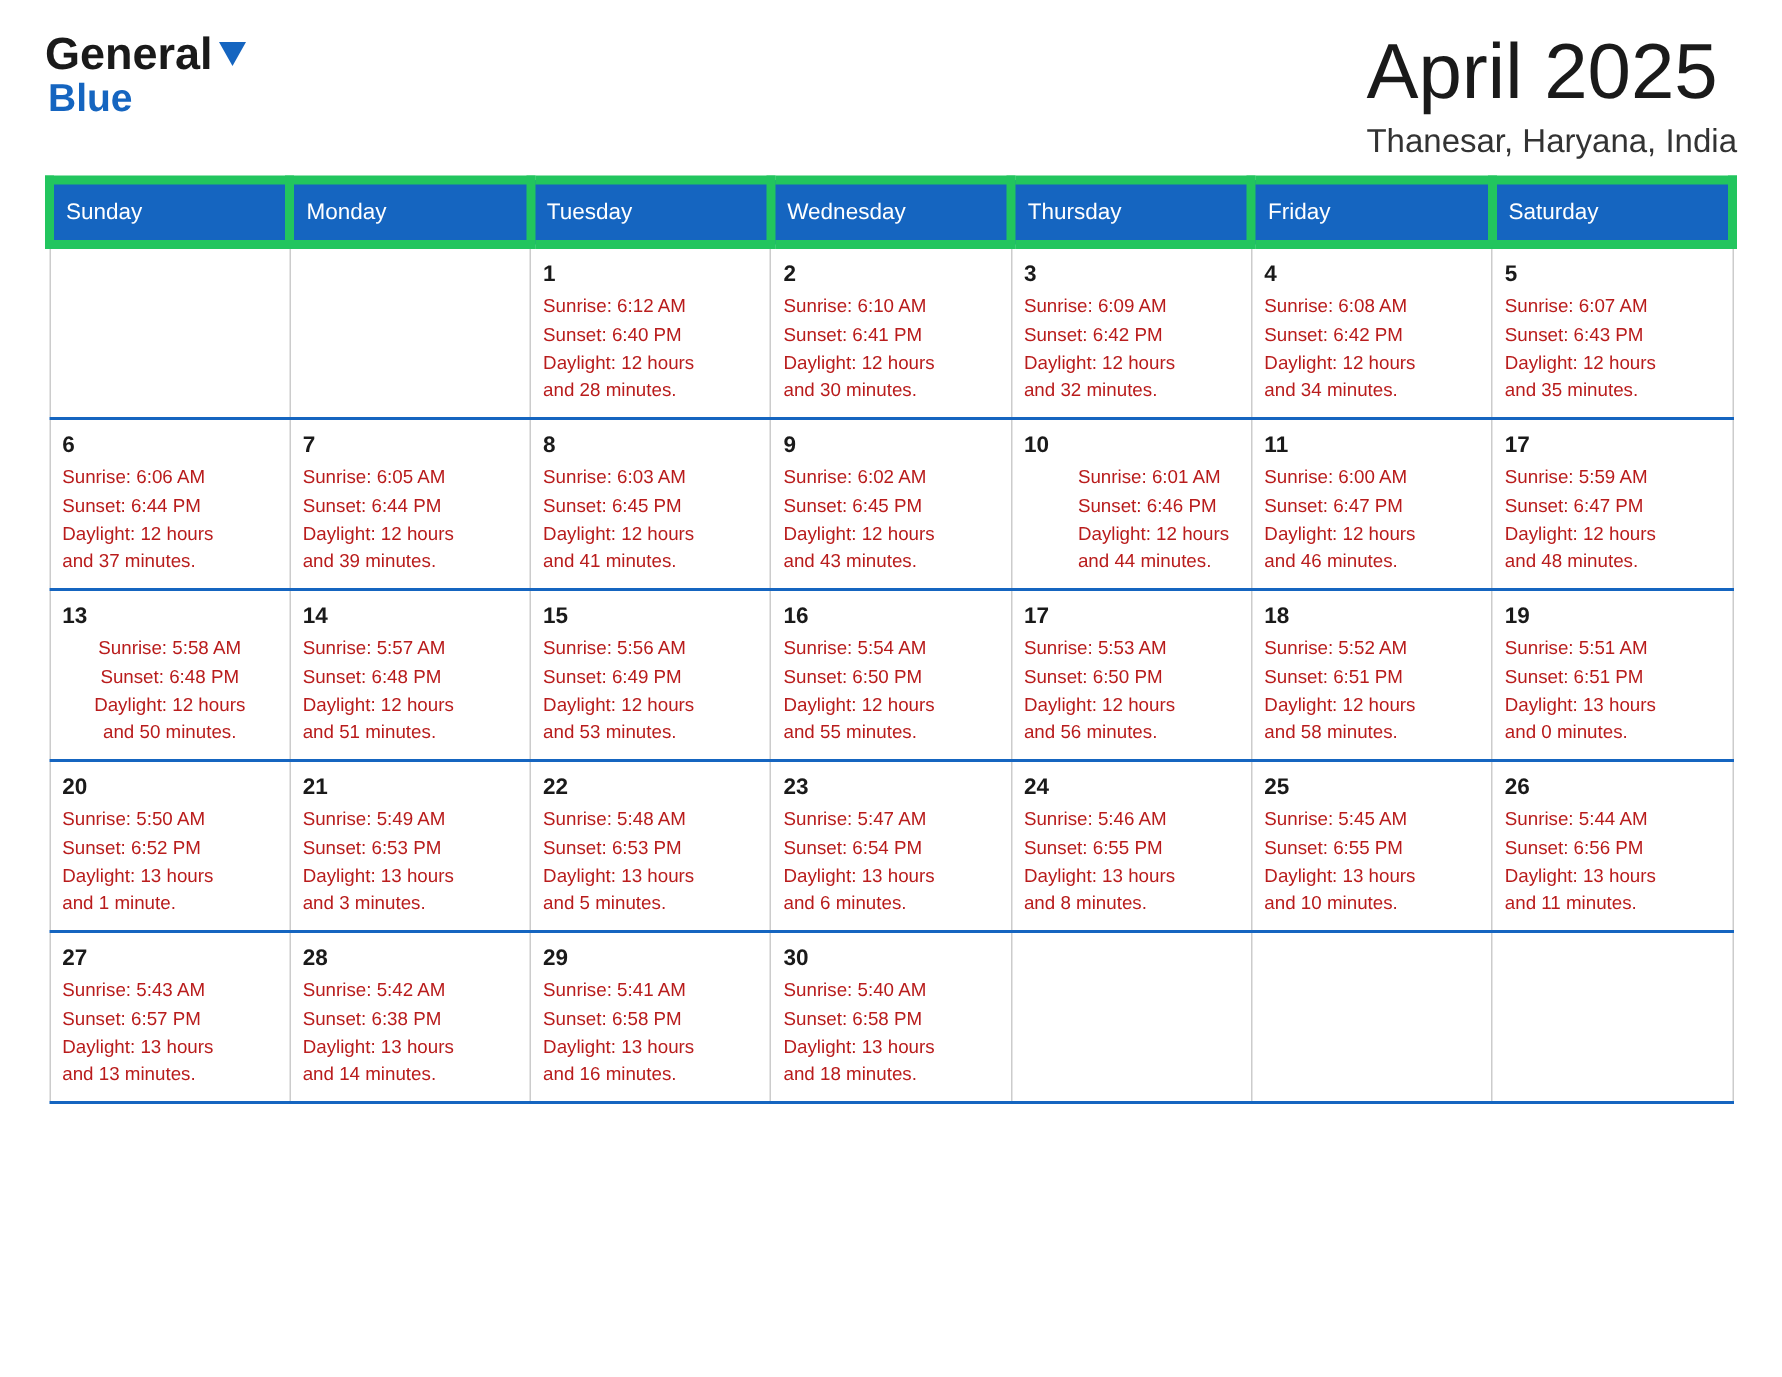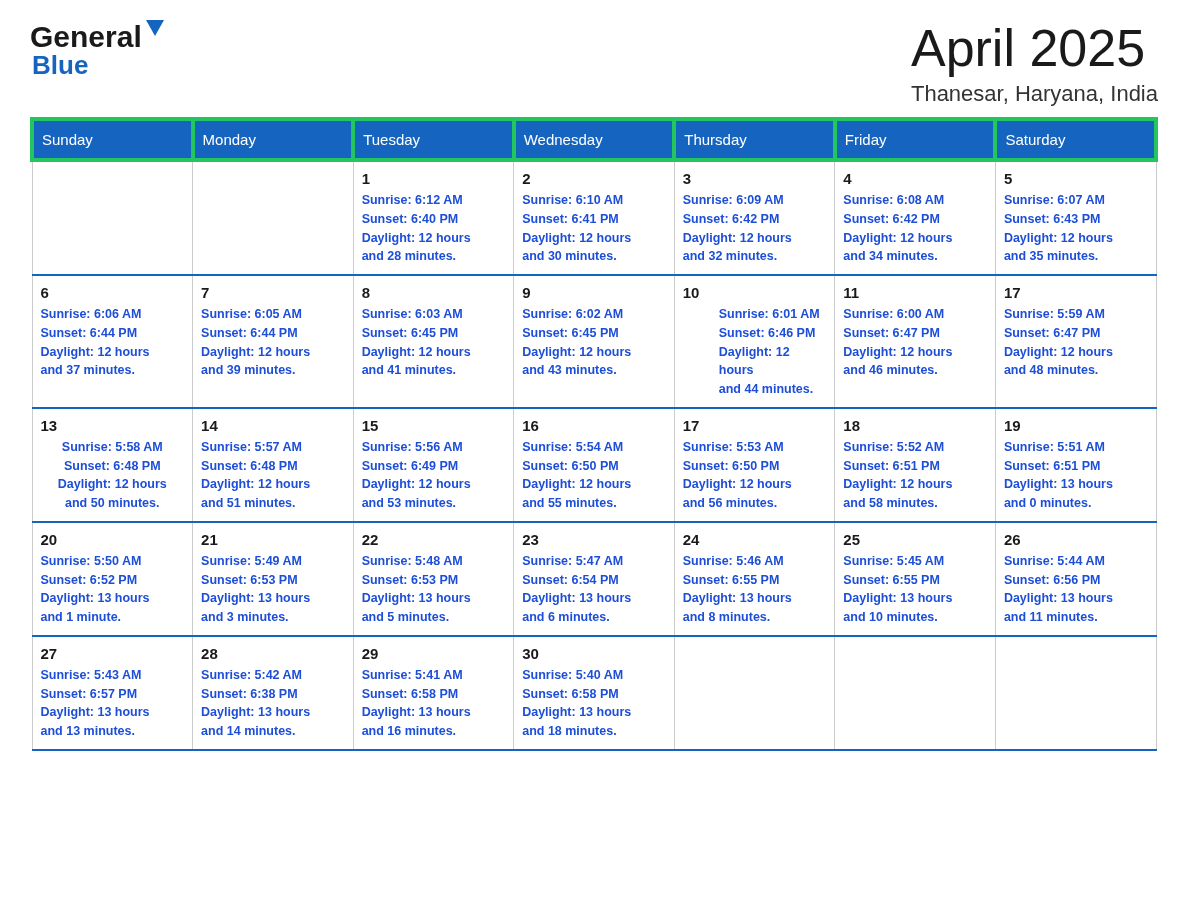--- a/index.html
+++ b/index.html
@@ -43,21 +43,21 @@
     }
     thead tr {
       background-color: #1565c0;
       color: white;
     }
     thead th {
       padding: 10px 8px;
       font-size: 15px;
       font-weight: normal;
       text-align: left;
-      border: 4px solid #22c55e;
+      border: 6px solid #22c55e;
     }
     tbody tr {
       border-bottom: 2px solid #1565c0;
     }
     tbody td {
       padding: 8px 8px;
       vertical-align: top;
       border-right: 1px solid #ccc;
       border-left: 1px solid #ccc;
       font-size: 13px;
@@ -67,34 +67,33 @@
     }
     tbody td .day-number {
       font-size: 15px;
       font-weight: bold;
       color: #1a1a1a;
       display: block;
       margin-bottom: 4px;
     }
     tbody td .day-info {
       font-size: 12.5px;
-      color: #1d4ed8;
+      color: #b91c1c;
       line-height: 1.5;
-      font-weight: bold;
     }
     tbody td.empty {
       background: #fff;
     }
   </style>
 </head>
 <body>
 
 <div class="header">
   <div class="logo">
-    <div style="display:flex;align-items:flex-start;">
+    <div style="display:flex;align-items:center;">
       <span style="font-size:30px;font-weight:bold;color:#1a1a1a;">General</span>
       <svg width="22" height="22" viewBox="0 0 22 22" style="margin-left:2px;margin-top:-4px;">
         <polygon points="2,4 20,4 11,20" fill="#1565c0"></polygon>
       </svg>
     </div>
     <div style="margin-top:-4px;margin-left:2px;">
       <span style="font-size:26px;font-weight:bold;color:#1565c0;">Blue</span>
     </div>
   </div>
   <div class="title-block">

